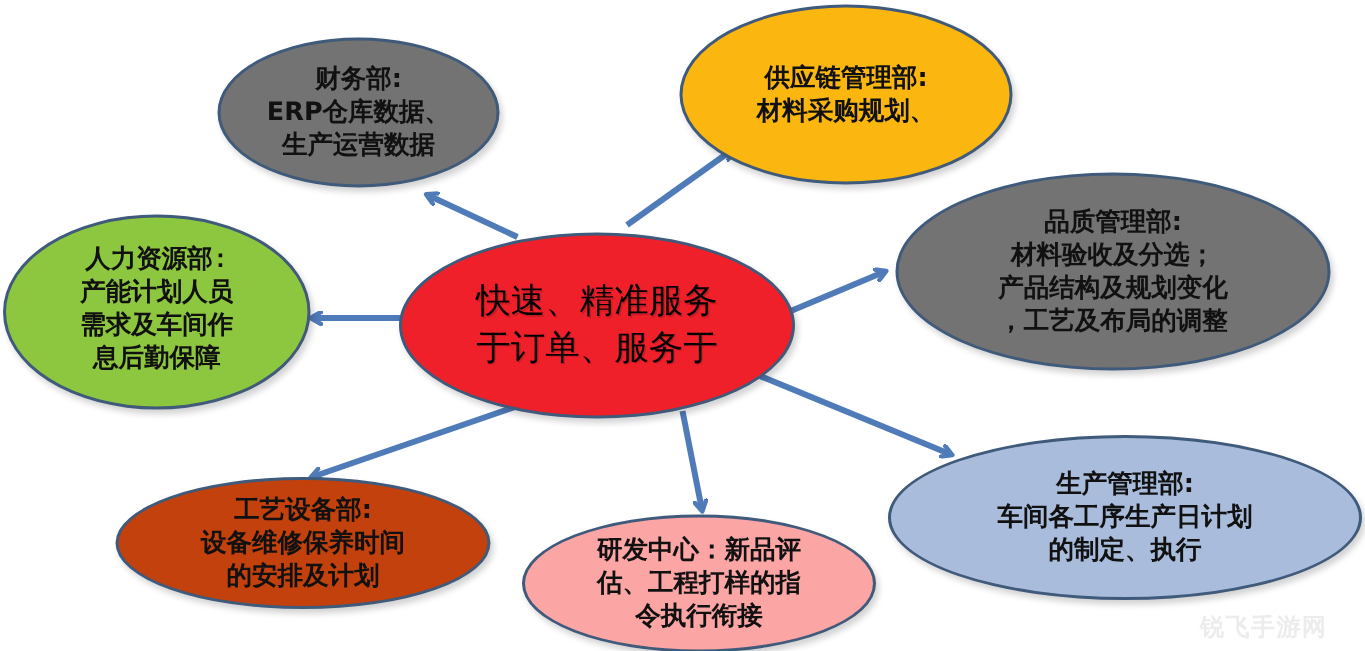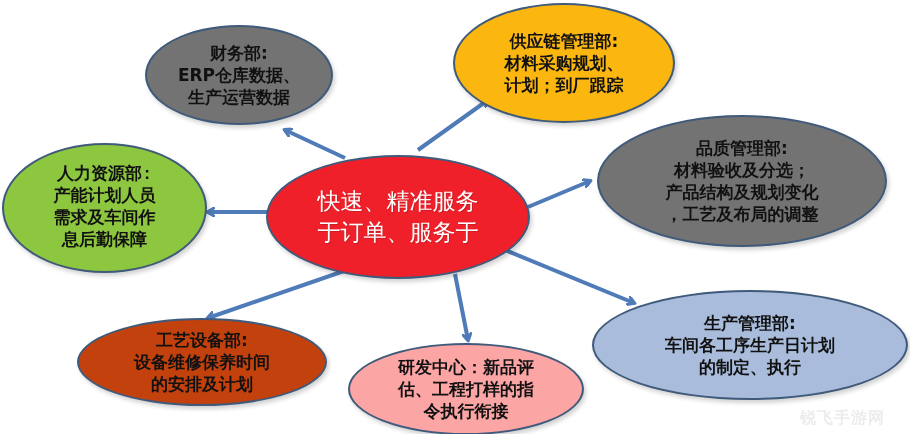--- a/index.html
+++ b/index.html
@@ -4,21 +4,21 @@
 <style>
   html, body { margin: 0; padding: 0; background: #ffffff; }
   body { width: 910px; height: 434px; overflow: hidden; position: relative;
          font-family: "DejaVu Sans", "Liberation Sans", sans-serif; }
   #diagram { position: absolute; left: 0; top: 0; width: 910px; height: 434px; }
   .node { position: absolute; box-sizing: border-box; border-radius: 50%;
           border: 2.5px solid #3f5a7a; display: flex; flex-direction: column;
           align-items: center; justify-content: center; text-align: center;
           box-shadow: 2px 3px 4px rgba(0,0,0,0.18); }
   .node .line { font-weight: bold; font-size: 17px; line-height: 22px; color: #111; white-space: nowrap; }
-  .node.center .line { color: #ffffff; font-size: 23px; line-height: 31px; font-weight: normal;
+  .node.center .line { color: #000000; font-size: 23px; line-height: 31px; font-weight: normal;
                        text-shadow: 1px 1px 0 rgba(0,0,0,0.15); }
   .watermark { position: absolute; left: 800px; top: 408px; font-size: 16px; color: rgba(200,200,200,0.35);
                font-weight: bold; letter-spacing: 1px; }
 </style>
 </head>
 <body>
 
 <svg id="diagram" width="910" height="434" viewBox="0 0 910 434">
   <defs>
     <marker id="ah" markerWidth="10" markerHeight="10" refX="7" refY="5" orient="auto" markerUnits="userSpaceOnUse">
@@ -43,21 +43,20 @@
 
 <div class="node" style="left:145px; top:25px; width:188px; height:100px; background:#737373;">
   <div class="line">财务部:</div>
   <div class="line">ERP仓库数据、</div>
   <div class="line">生产运营数据</div>
 </div>
 
 <div class="node" style="left:453px; top:3px; width:222px; height:120px; background:#fbb70f;">
   <div class="line">供应链管理部:</div>
   <div class="line">材料采购规划、</div>
-  <div class="line">计划；到厂跟踪</div>
 </div>
 
 <div class="node" style="left:2px; top:143px; width:205px; height:130px; background:#8dc63f;font-family:Liberation Mono, monospace;">
   <div class="line">人力资源部:</div>
   <div class="line">产能计划人员</div>
   <div class="line">需求及车间作</div>
   <div class="line">息后勤保障</div>
 </div>
 
 <div class="node" style="left:597px; top:115px; width:290px; height:132px; background:#737373;">

